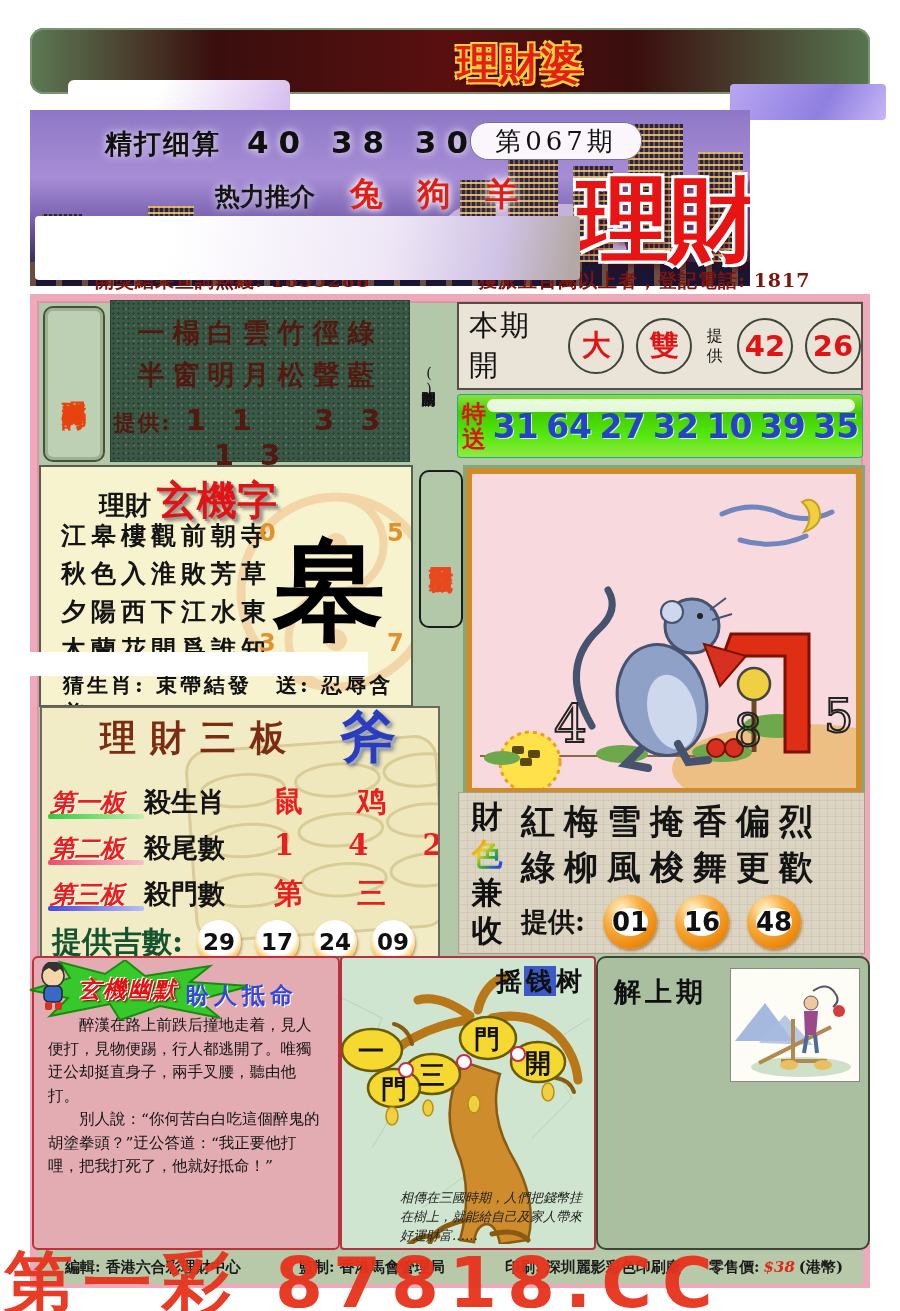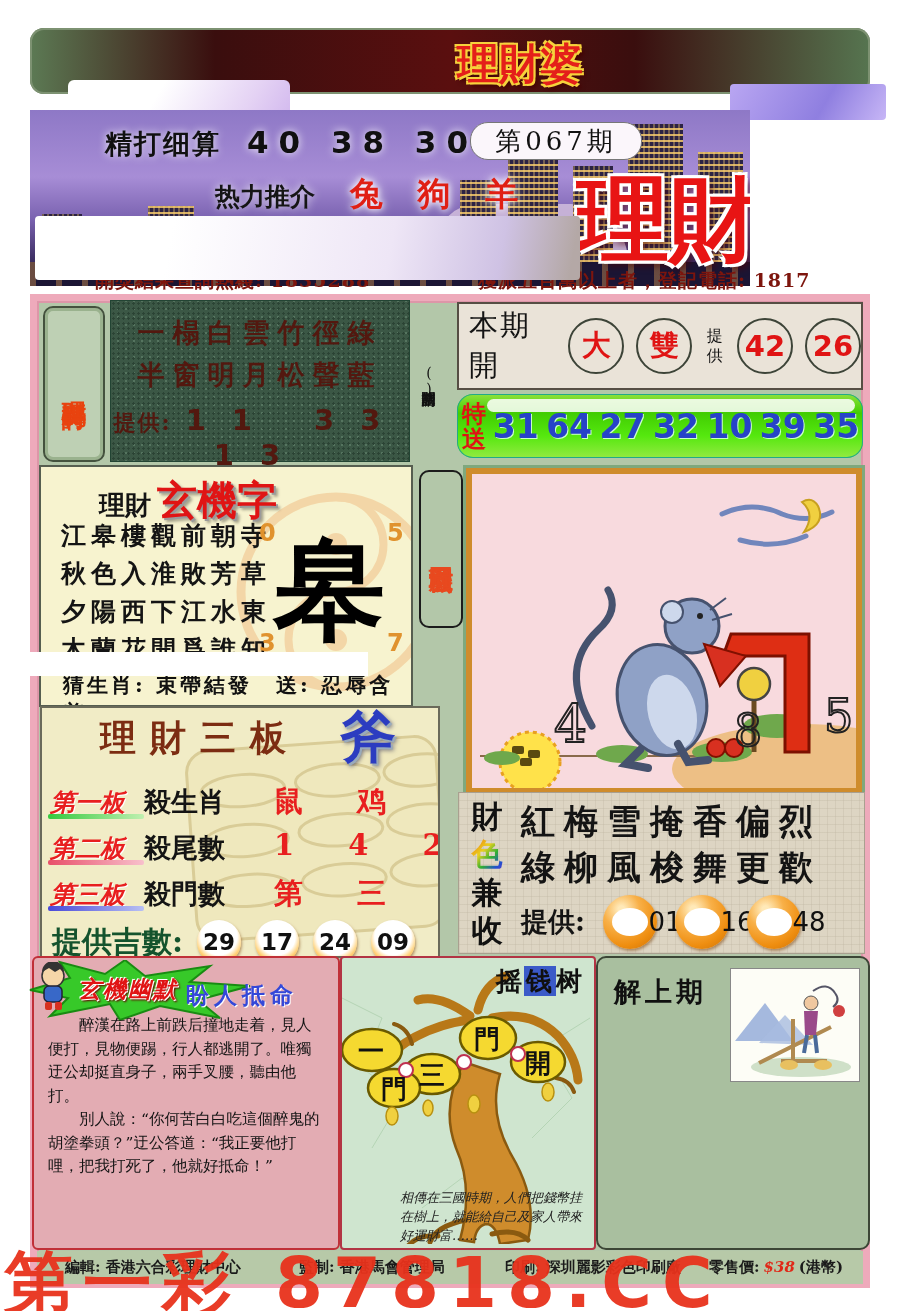--- a/index.html
+++ b/index.html
@@ -65,21 +65,21 @@
   #scratchNote span{font-size:14px;color:#111;letter-spacing:0;}
 
   
   #resultBox{left:457px;top:302px;width:406px;height:88px;background:#eae3d8;border:2px solid #564e44;
          display:flex;align-items:center;justify-content:flex-start;gap:12px;padding-left:10px;box-sizing:border-box;}
   #openLabel{font-size:29px;color:#141414;letter-spacing:2px;}
   .circ{width:52px;height:52px;border:2.5px solid #3d4438;border-radius:50%;display:flex;align-items:center;
         justify-content:center;font-size:29px;font-weight:bold;color:#e01414;background:#eae3d8;flex:none;}
   .circ.num{font-family:"DejaVu Sans","Liberation Sans",sans-serif;}
   #provVert{width:22px;font-size:16px;line-height:1.25;color:#141414;word-break:break-all;text-align:center;}
-  #specialBar{left:457px;top:394px;width:406px;height:64px;border-radius:16px;
+  #specialBar{left:457px;top:394px;width:406px;height:64px;border-radius:4px;
         background:linear-gradient(180deg,#8fe23c 0%,#41cd02 30%,#55e80e 65%,#93ea42 100%);
         display:flex;align-items:center;box-shadow:inset 0 0 0 1px #2a8;}
   #specialBar .hl{position:absolute;left:30px;top:5px;width:368px;height:13px;border-radius:8px;background:rgba(255,255,255,.85);}
   #tsLabel{width:30px;margin-left:2px;font-size:24px;font-weight:bold;color:#e01414;line-height:1.05;
         word-break:break-all;text-align:center;}
   #tsNums{flex:1;display:flex;justify-content:space-around;font-family:"DejaVu Sans","Liberation Sans",sans-serif;
         font-size:33px;font-weight:bold;color:#2643c8;text-shadow:1px 1px 0 #cfc;position:relative;z-index:2;}
 
   
   #wordBox{left:39px;top:465px;width:370px;height:238px;background:#f7f3cf;border:2px solid #565e50;overflow:hidden;}
@@ -126,21 +126,21 @@
   #wcColor{background:linear-gradient(135deg,#e02020,#f09010,#e8d020,#30b030,#2050d0,#8030c0);
         -webkit-background-clip:text;background-clip:text;color:transparent;}
   .wline{position:absolute;left:62px;font-size:34px;font-weight:bold;color:#141414;letter-spacing:9px;white-space:nowrap;}
   #wProv{position:absolute;left:62px;top:102px;display:flex;align-items:center;gap:18px;}
   #wProvLbl{font-size:27px;font-weight:bold;color:#141414;}
   .wball{width:54px;height:54px;border-radius:50%;position:relative;flex:none;
         background:radial-gradient(circle at 34% 26%,#ffe9b8 6%,#f8b048 34%,#ef8e10 68%,#c96f06 100%);
         box-shadow:1px 2px 3px rgba(120,60,0,.5);}
   .wball i{position:absolute;left:9px;top:13px;width:36px;height:28px;border-radius:50%;background:#fff;}
   .wball span{position:absolute;left:0;top:12px;width:100%;text-align:center;
-        font-family:"DejaVu Sans","Liberation Sans",sans-serif;font-size:26px;font-weight:normal;color:#101010;font-style:normal;padding-left:35px;}
+        font-family:"DejaVu Sans","Liberation Sans",sans-serif;font-size:26px;font-weight:bold;color:#101010;font-style:normal;}
 
   
   #humorBox{left:32px;top:956px;width:304px;height:290px;background:#e3acb3;border:2px solid #c03038;border-radius:6px;}
   #star{position:absolute;left:-14px;top:2px;width:300px;height:62px;}
   #badge{position:absolute;left:44px;top:16px;font-size:23px;font-weight:bold;font-style:italic;color:#e01414;
         text-shadow:1px 1px 0 #fff,-1px -1px 0 #fff,2px 2px 2px #600;letter-spacing:2px;}
   #humorTitle{position:absolute;left:152px;top:22px;font-size:23px;font-weight:bold;color:#3448d8;letter-spacing:5px;
         text-shadow:1px 1px 0 #fff;}
   .hpara{position:absolute;left:14px;width:278px;font-size:15.5px;line-height:23.5px;color:#141414;
         text-indent:2em;margin:0;}

